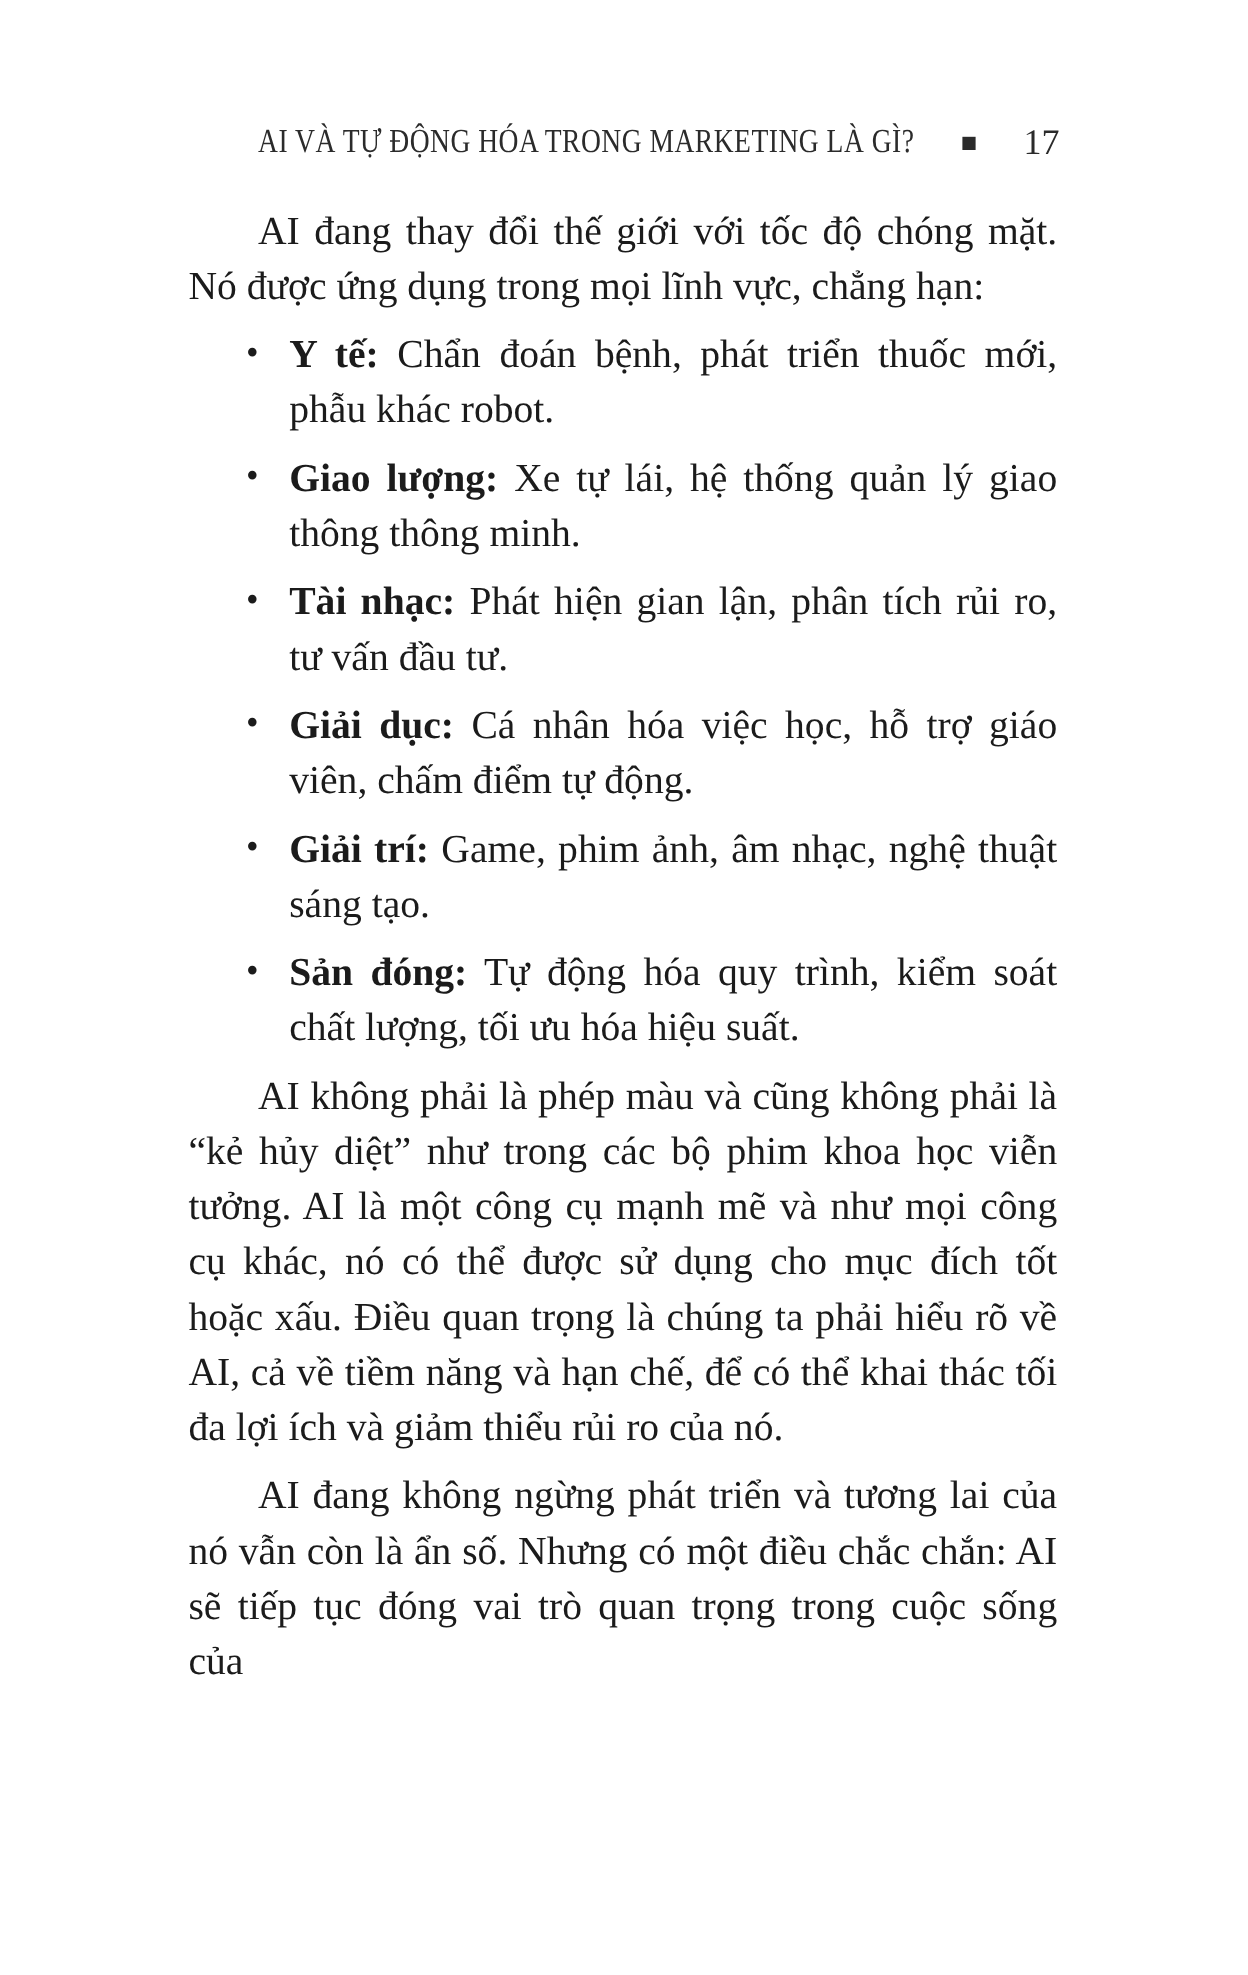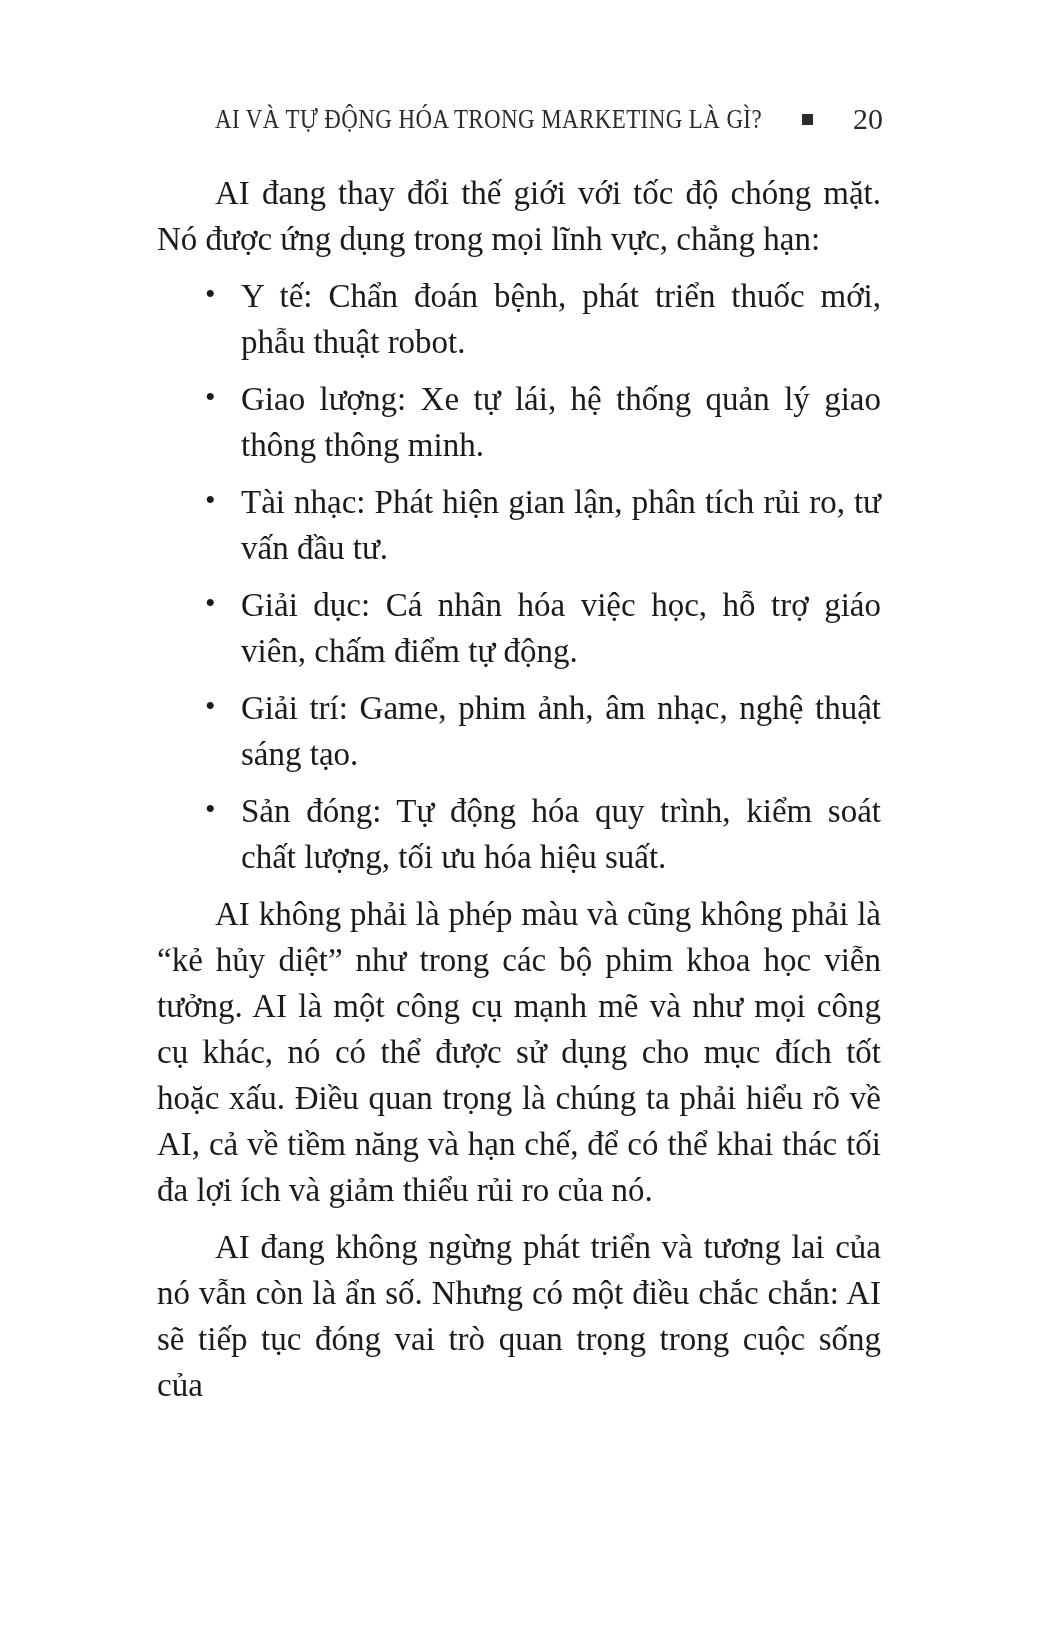--- a/index.html
+++ b/index.html
@@ -69,43 +69,43 @@
     margin: 0 0 11px 0;
   }
   .dot {
     position: absolute;
     left: -36px;
     top: -2px;
     font-size: 30px;
     color: #1b1b1b;
   }
   .blabel {
-    font-weight: normal;
+    font-weight: bold;
   }
 </style>
 </head>
 <body>
 
 <div class="page">
 
   <header class="running-head">
     <span class="head-title">AI VÀ TỰ ĐỘNG HÓA TRONG MARKETING LÀ GÌ?</span>
     <span class="head-square"></span>
-    <span class="head-num">20</span>
+    <span class="head-num">17</span>
   </header>
 
   <main class="body-text">
 
 
     <p class="para indent">AI đang thay đổi thế giới với tốc độ chóng mặt. Nó được ứng dụng trong mọi lĩnh vực, chẳng hạn:</p>
 
     <ul class="bullet-list">
 
       <li class="bullet-item">
-        <span class="dot">•</span><span class="blabel">Y tế:</span> <span>Chẩn đoán bệnh, phát triển thuốc mới, phẫu thuật robot.</span>
+        <span class="dot">•</span><span class="blabel">Y tế:</span> <span>Chẩn đoán bệnh, phát triển thuốc mới, phẫu khác robot.</span>
       </li>
 
       <li class="bullet-item">
         <span class="dot">•</span><span class="blabel">Giao lượng:</span> <span>Xe tự lái, hệ thống quản lý giao thông thông minh.</span>
       </li>
 
       <li class="bullet-item">
         <span class="dot">•</span><span class="blabel">Tài nhạc:</span> <span>Phát hiện gian lận, phân tích rủi ro, tư vấn đầu tư.</span>
       </li>
 

